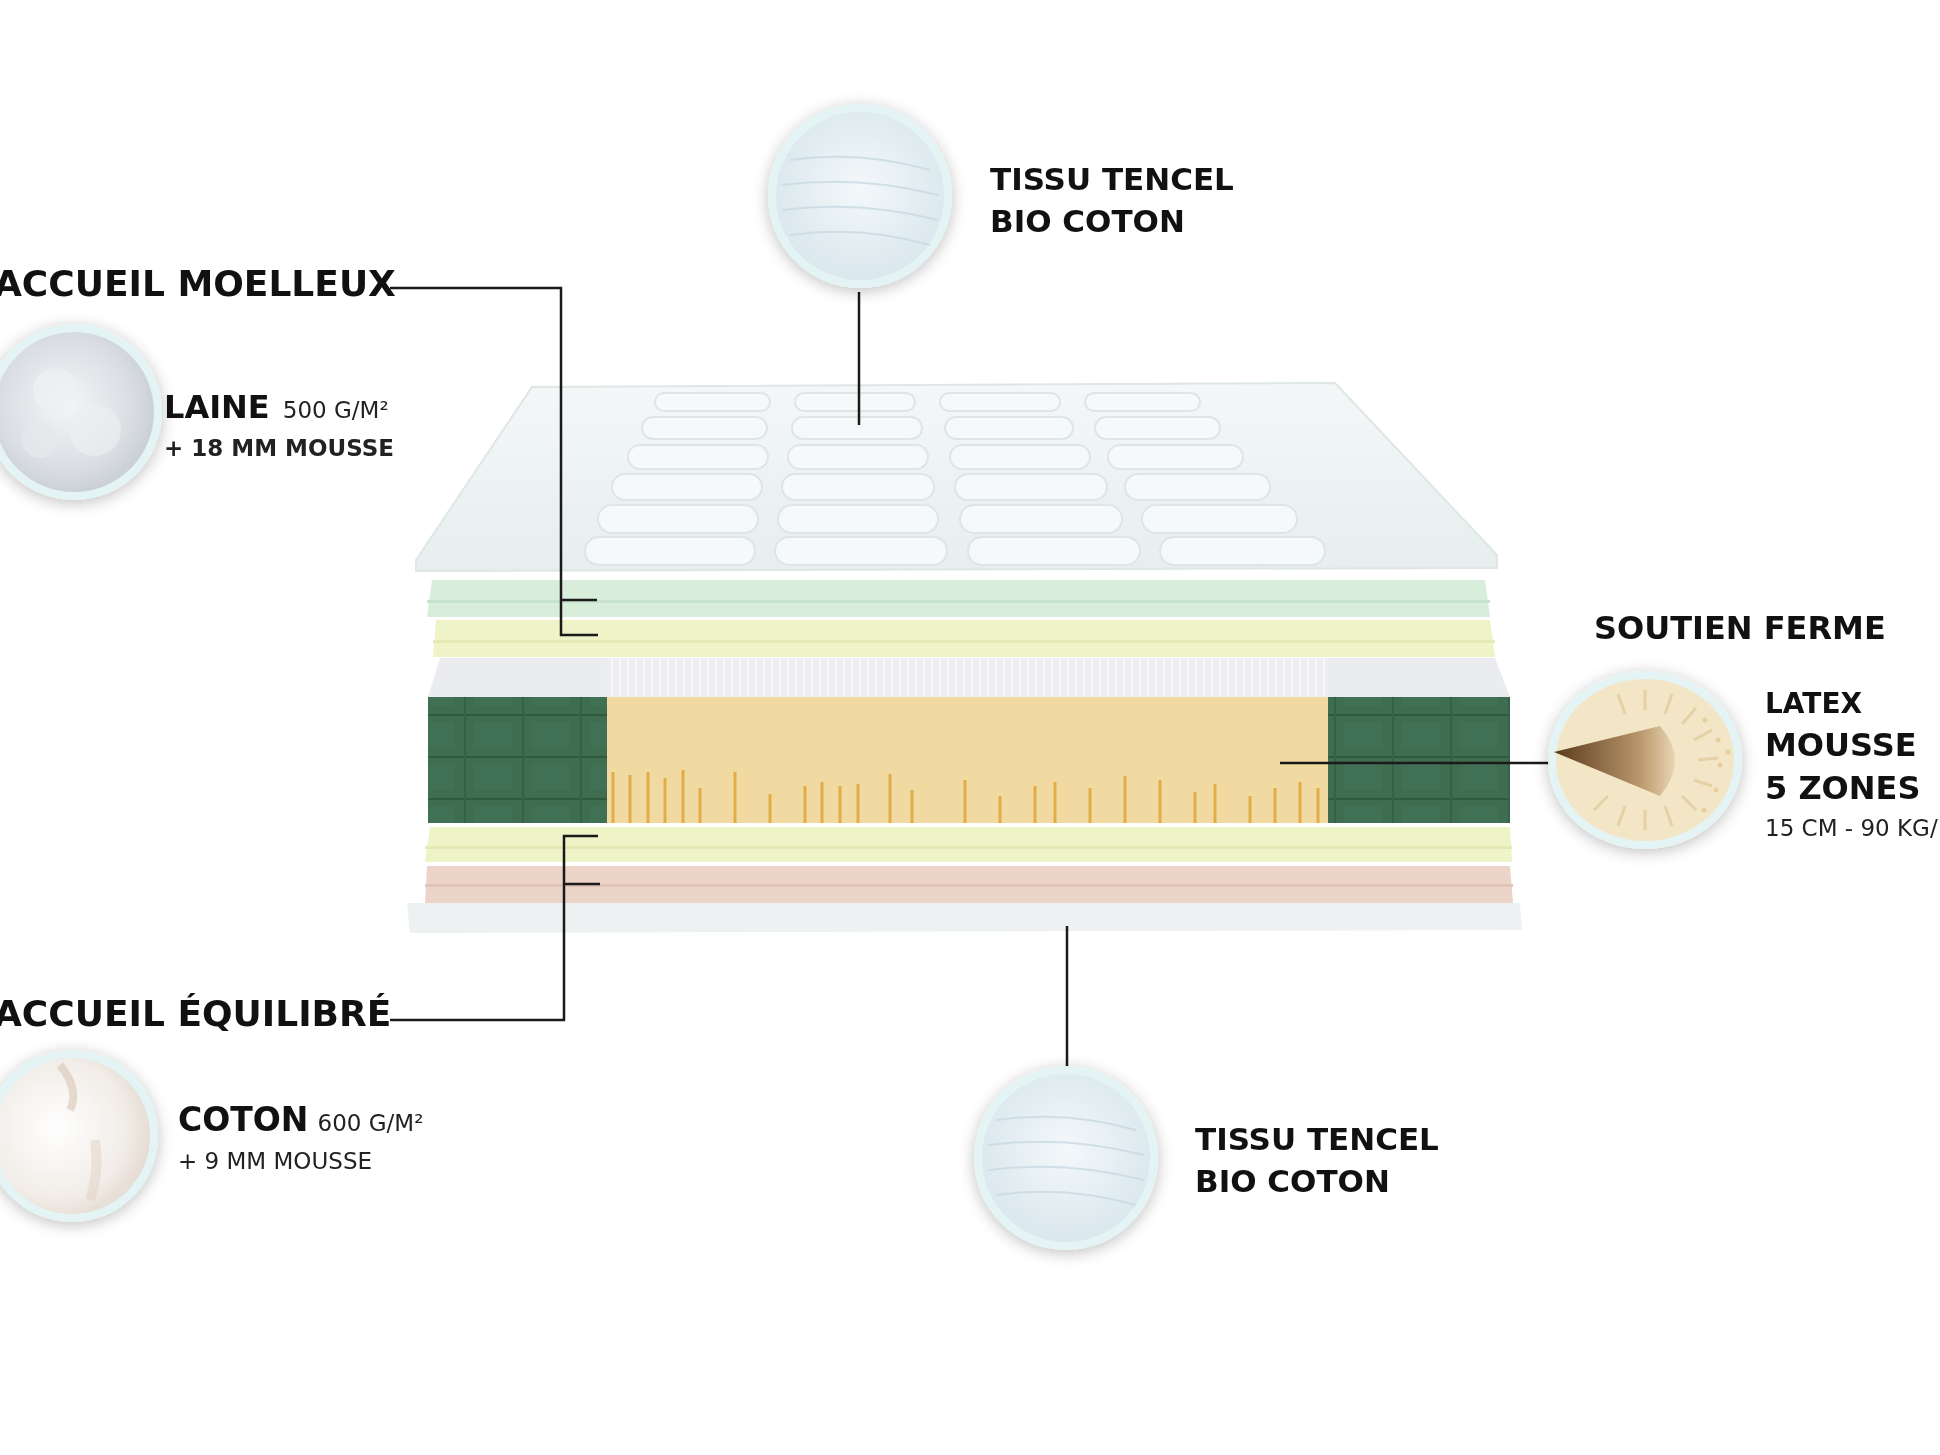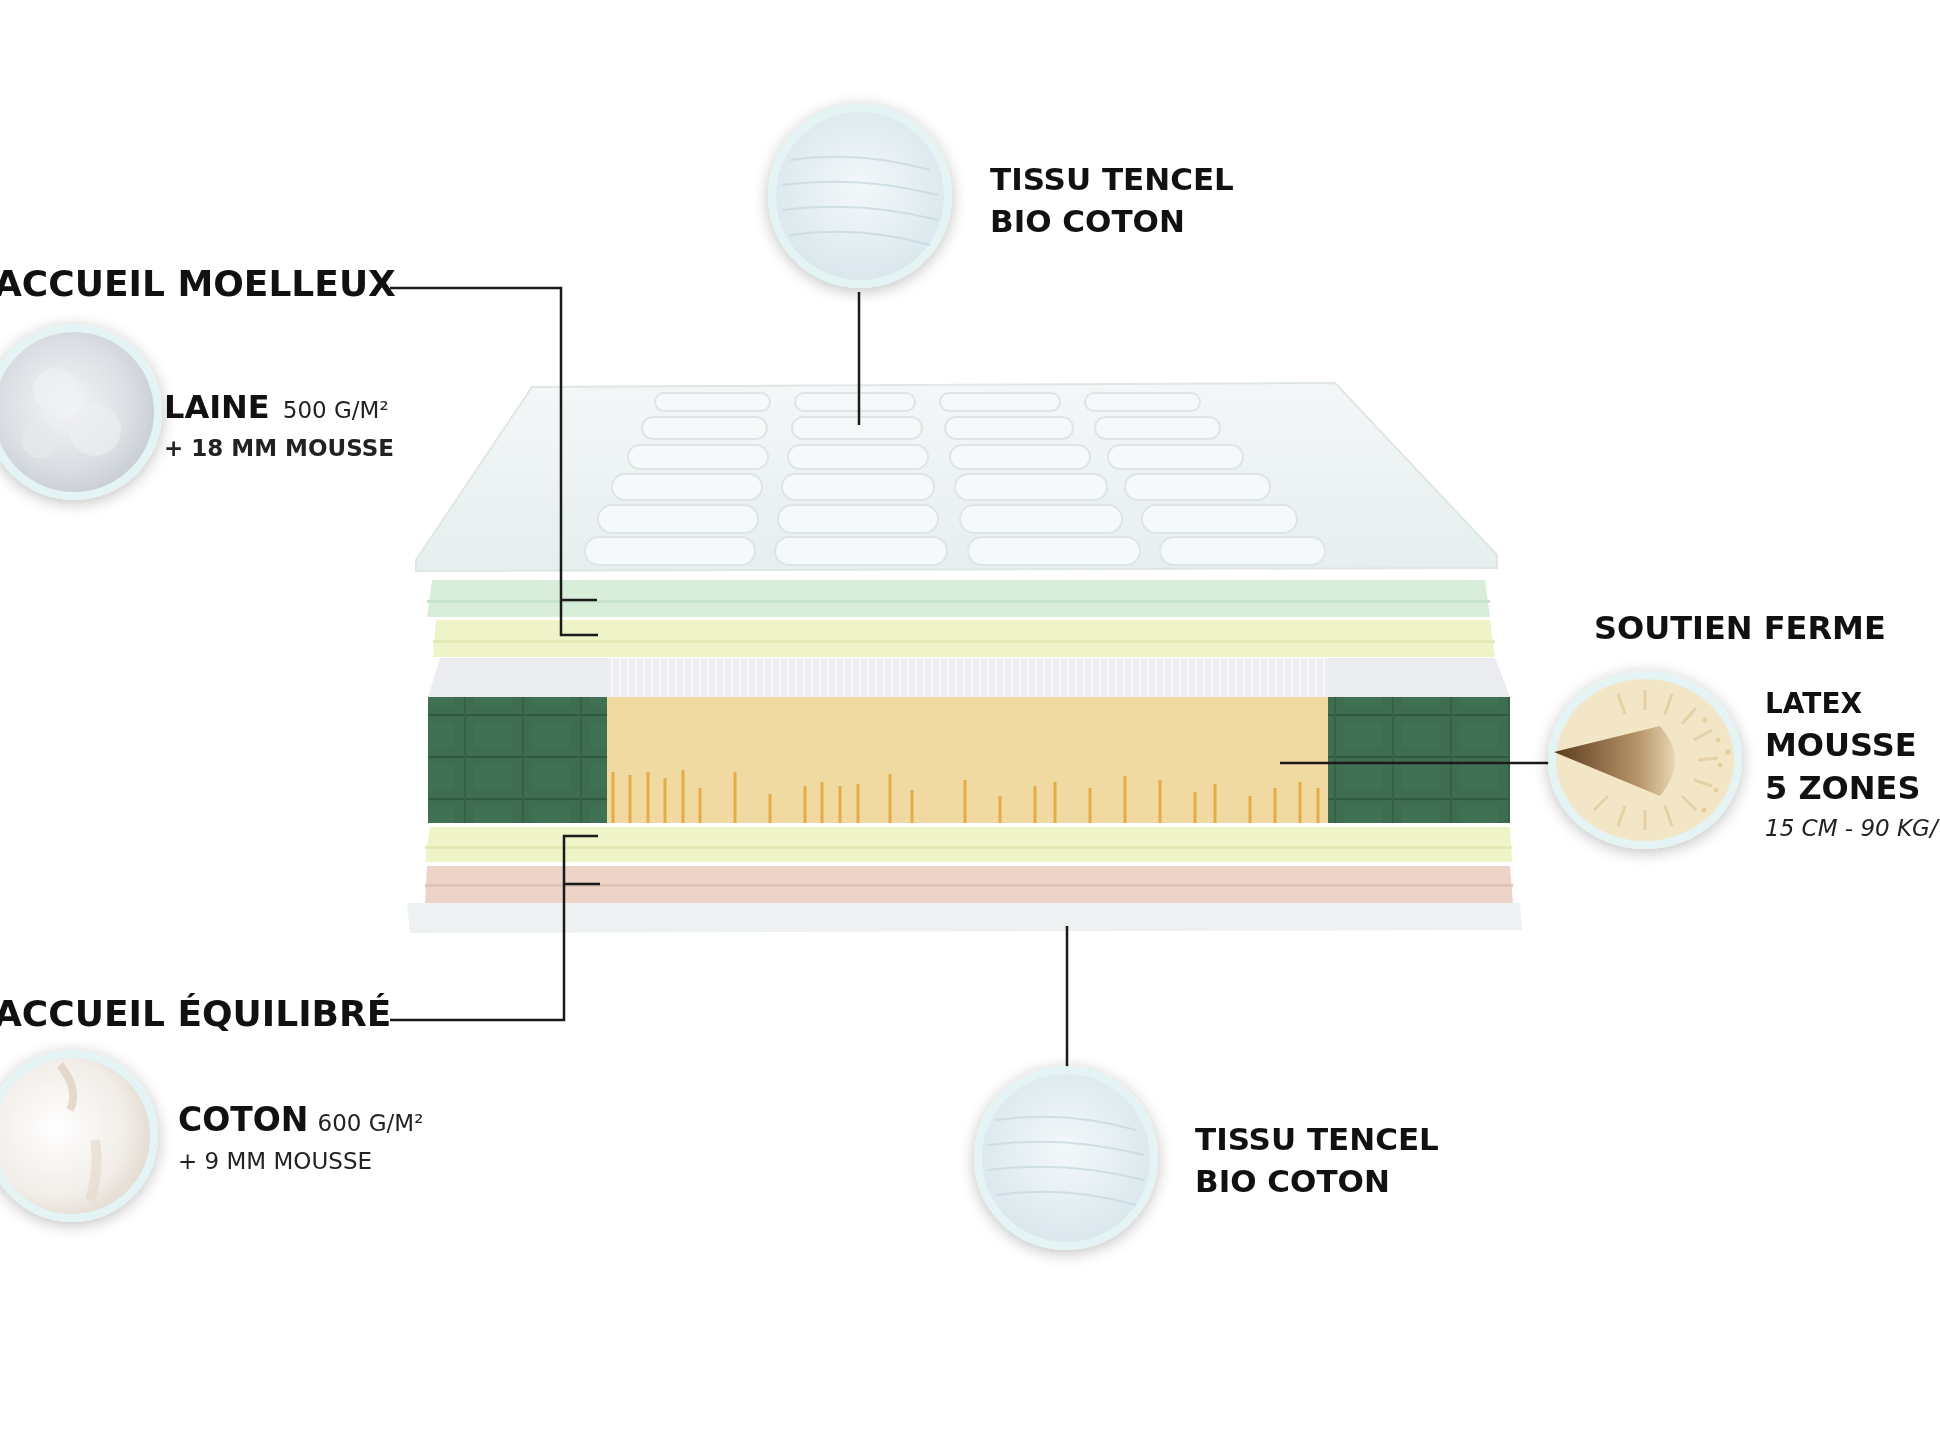--- a/index.html
+++ b/index.html
@@ -238,21 +238,21 @@
     <span class="label-light" style="font-size:23px; margin-left:8px;">500 G/M²</span>
   </div>
   <div class="label-light" style="font-size:23px; margin-top:14px;font-weight:bold;">+ 18 MM MOUSSE</div>
 </div>
 
 <div class="heading" style="left:1594px; top:612px; font-size:32px;">SOUTIEN FERME</div>
 <div class="block" style="left:1765px; top:690px;">
   <div class="label-bold" style="font-size:28px;">LATEX</div>
   <div class="label-bold" style="font-size:32px; margin-top:11px;">MOUSSE</div>
   <div class="label-bold" style="font-size:32px; margin-top:11px;">5 ZONES</div>
-  <div class="label-light" style="font-size:23px; margin-top:13px;font-style:italic;">15 CM - 90 KG/</div>
+  <div class="label-light" style="font-size:23px; margin-top:13px;">15 CM - 90 KG/</div>
 </div>
 
 <div class="heading" style="left:-6px; top:996px; font-size:36px;">ACCUEIL ÉQUILIBRÉ</div>
 <div class="block" style="left:178px; top:1103px;">
   <div style="white-space:nowrap;">
     <span class="label-bold" style="font-size:33px;">COTON</span>
     <span class="label-light" style="font-size:23px; margin-left:4px;">600 G/M²</span>
   </div>
   <div class="label-light" style="font-size:23px; margin-top:14px;">+ 9 MM MOUSSE</div>
 </div>

